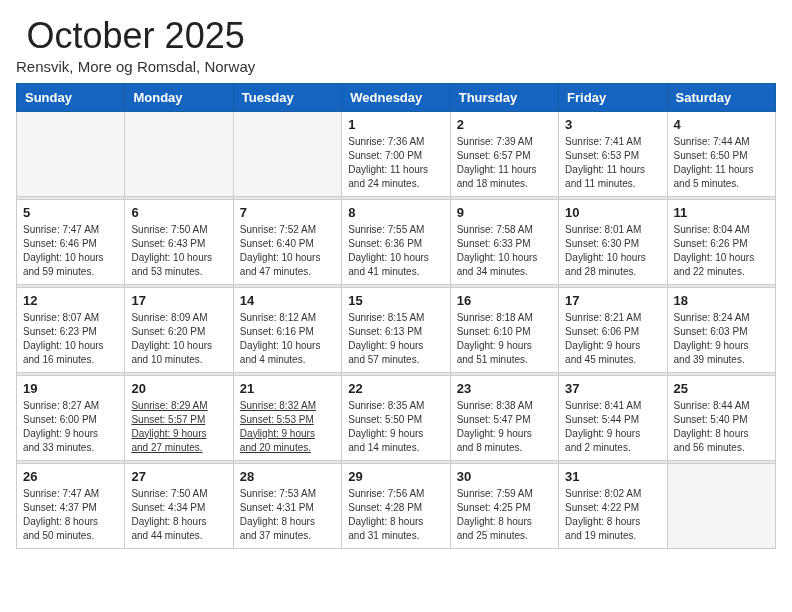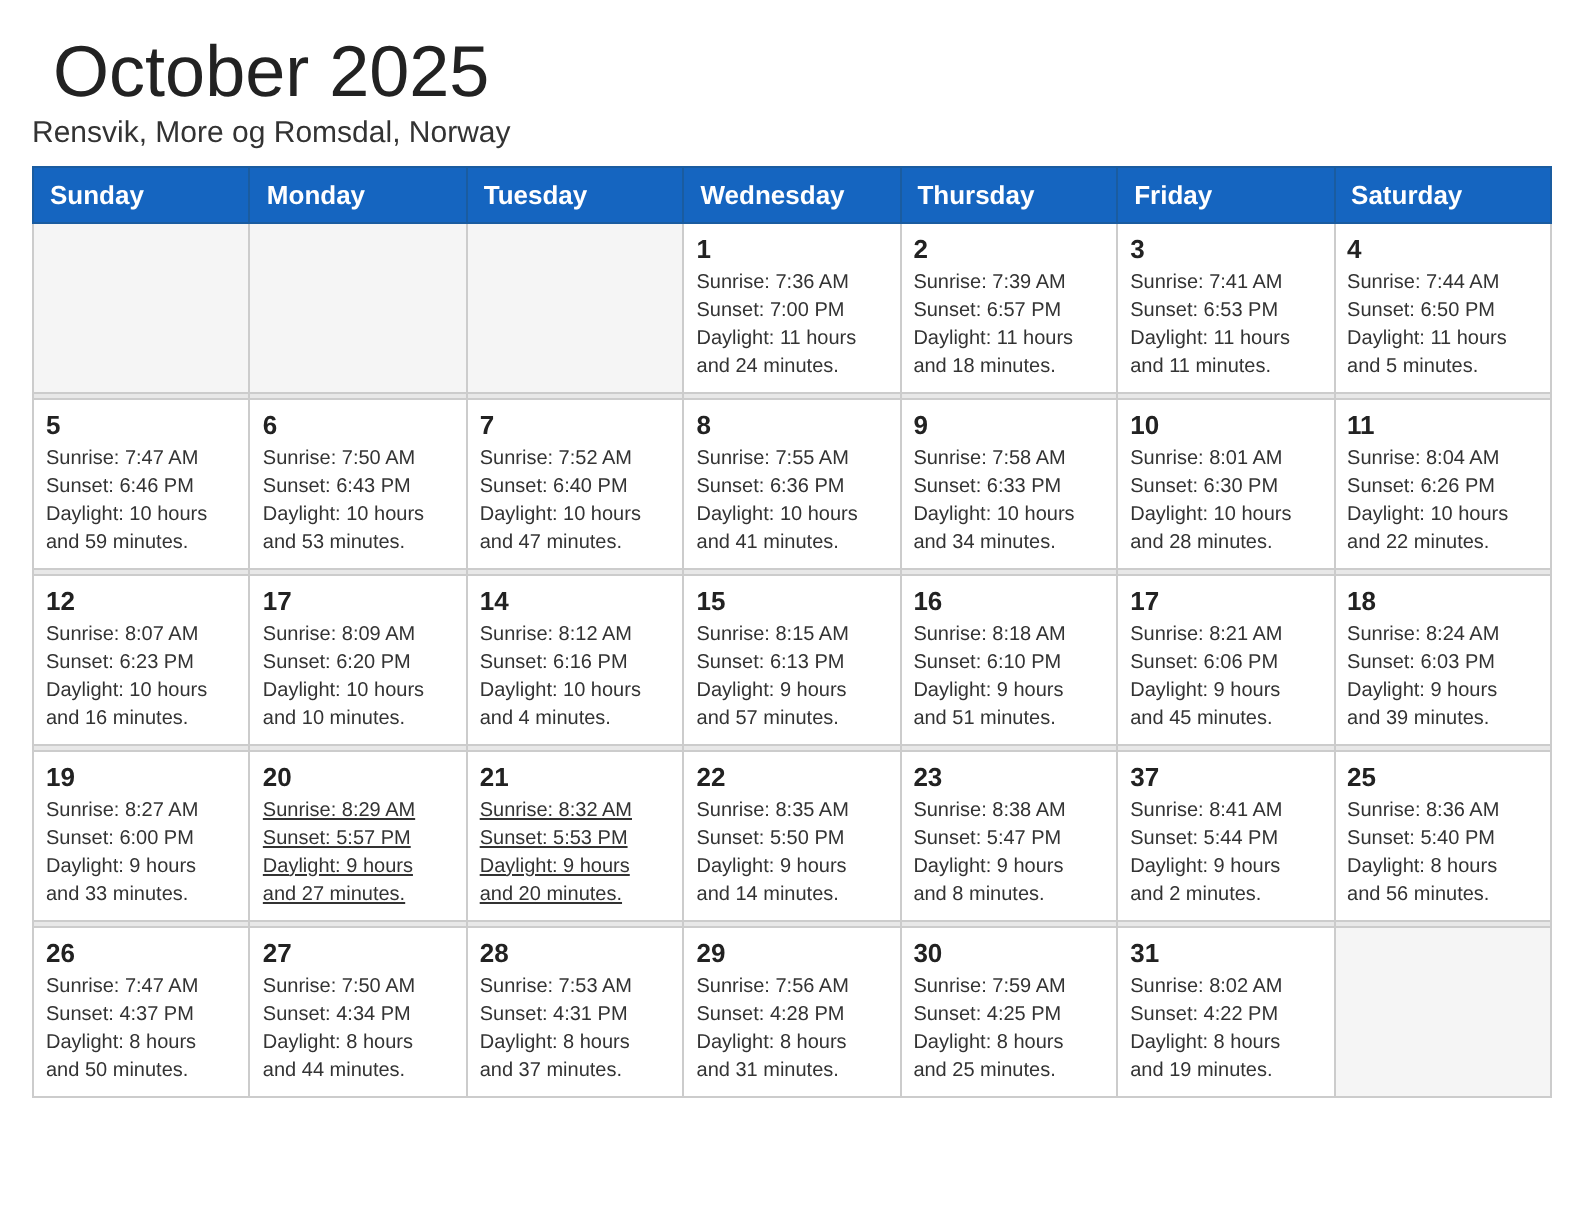--- a/index.html
+++ b/index.html
@@ -309,21 +309,21 @@
         </td>
         <td>
           <span class="day-num">37</span>
           <div class="day-info" style="white-space: pre-line;">Sunrise: 8:41 AM
 Sunset: 5:44 PM
 Daylight: 9 hours
 and 2 minutes.</div>
         </td>
         <td>
           <span class="day-num">25</span>
-          <div class="day-info" style="white-space: pre-line;">Sunrise: 8:36 AM
+          <div class="day-info" style="white-space: pre-line;">Sunrise: 8:44 AM
 Sunset: 5:40 PM
 Daylight: 8 hours
 and 56 minutes.</div>
         </td>
       </tr>
       <tr>
         <td style="background: rgb(232, 232, 232); height: 3px; padding: 0px;"></td>
         <td style="background: rgb(232, 232, 232); height: 3px; padding: 0px;"></td>
         <td style="background: rgb(232, 232, 232); height: 3px; padding: 0px;"></td>
         <td style="background: rgb(232, 232, 232); height: 3px; padding: 0px;"></td>

